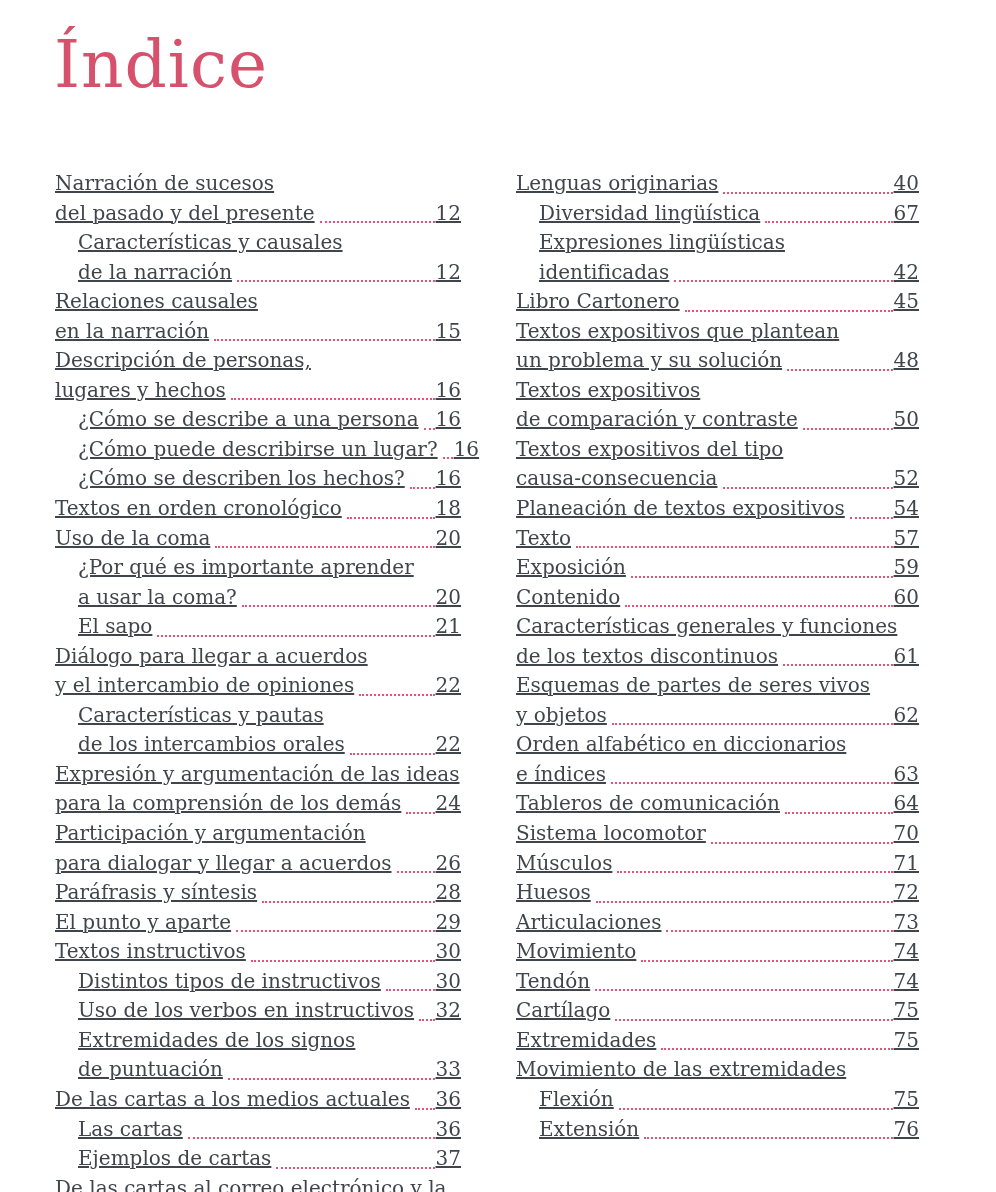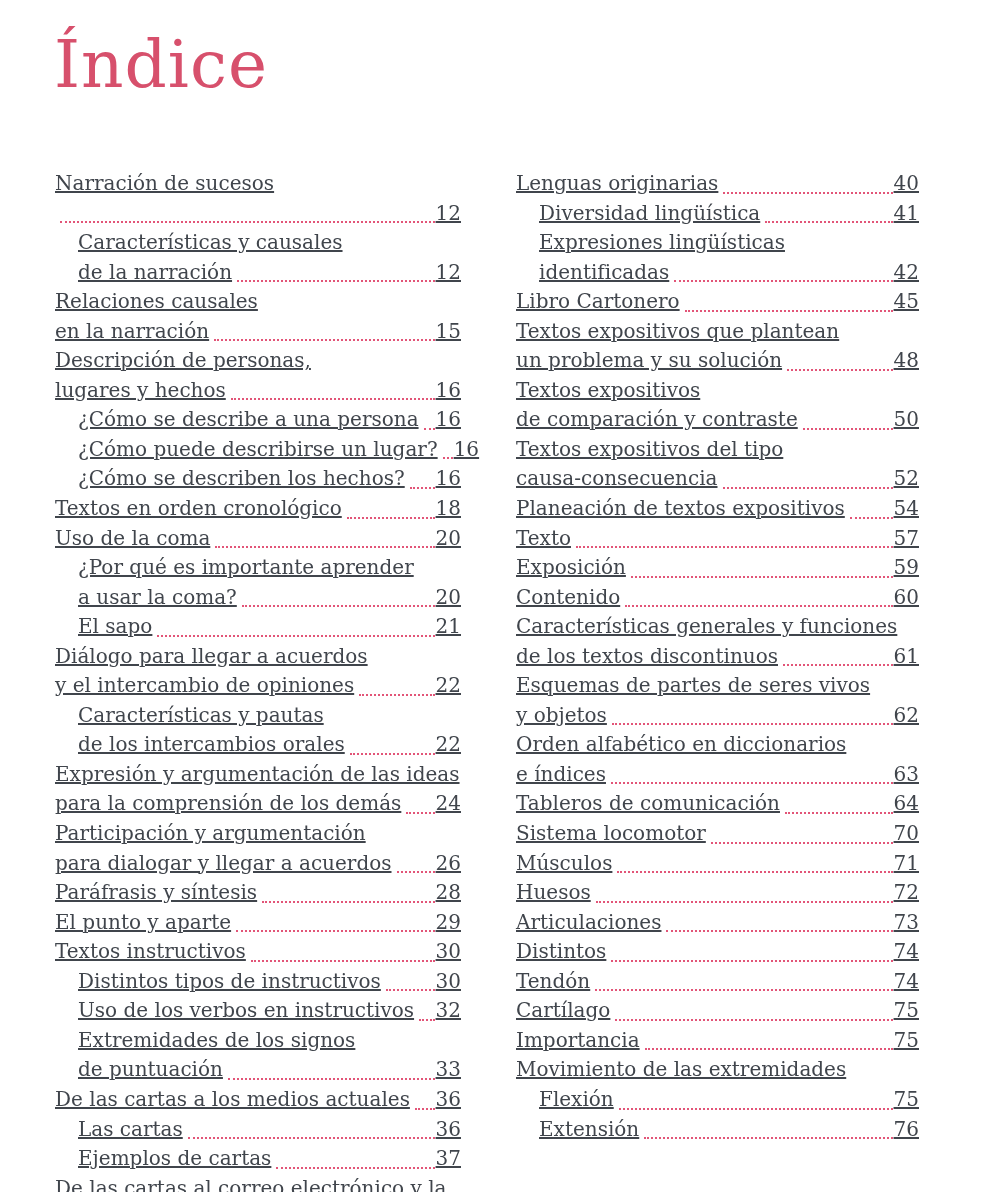--- a/index.html
+++ b/index.html
@@ -61,20 +61,21 @@
 </style>
 </head>
 <body>
 
 <div class="page">
   <h1 class="title">Índice</h1>
   <div class="toc-col left" id="col-left">
       <div class="entry">
         <div class="line">Narración de sucesos</div>
         <div class="line with-leader">
+          <span class="t">del pasado y del presente</span>
           <span class="leader"></span>
           <span class="pg">12</span>
         </div>
       </div>
       <div class="entry indent">
         <div class="line">Características y causales</div>
         <div class="line with-leader">
           <span class="t">de la narración</span>
           <span class="leader"></span>
           <span class="pg">12</span>
@@ -251,21 +252,21 @@
         <div class="line with-leader">
           <span class="t">Lenguas originarias</span>
           <span class="leader"></span>
           <span class="pg">40</span>
         </div>
       </div>
       <div class="entry indent">
         <div class="line with-leader">
           <span class="t">Diversidad lingüística</span>
           <span class="leader"></span>
-          <span class="pg">41</span>
+          <span class="pg">67</span>
         </div>
       </div>
       <div class="entry indent">
         <div class="line">Expresiones lingüísticas</div>
         <div class="line with-leader">
           <span class="t">identificadas</span>
           <span class="leader"></span>
           <span class="pg">42</span>
         </div>
       </div>
@@ -382,42 +383,42 @@
       </div>
       <div class="entry">
         <div class="line with-leader">
           <span class="t">Articulaciones</span>
           <span class="leader"></span>
           <span class="pg">73</span>
         </div>
       </div>
       <div class="entry">
         <div class="line with-leader">
-          <span class="t">Distintos</span>
+          <span class="t">Movimiento</span>
           <span class="leader"></span>
           <span class="pg">74</span>
         </div>
       </div>
       <div class="entry">
         <div class="line with-leader">
           <span class="t">Tendón</span>
           <span class="leader"></span>
           <span class="pg">74</span>
         </div>
       </div>
       <div class="entry">
         <div class="line with-leader">
           <span class="t">Cartílago</span>
           <span class="leader"></span>
           <span class="pg">75</span>
         </div>
       </div>
       <div class="entry">
         <div class="line with-leader">
-          <span class="t">Importancia</span>
+          <span class="t">Extremidades</span>
           <span class="leader"></span>
           <span class="pg">75</span>
         </div>
       </div>
       <div class="entry">
         <div class="line">Movimiento de las extremidades</div>
       </div>
       <div class="entry indent">
         <div class="line with-leader">
           <span class="t">Flexión</span>

